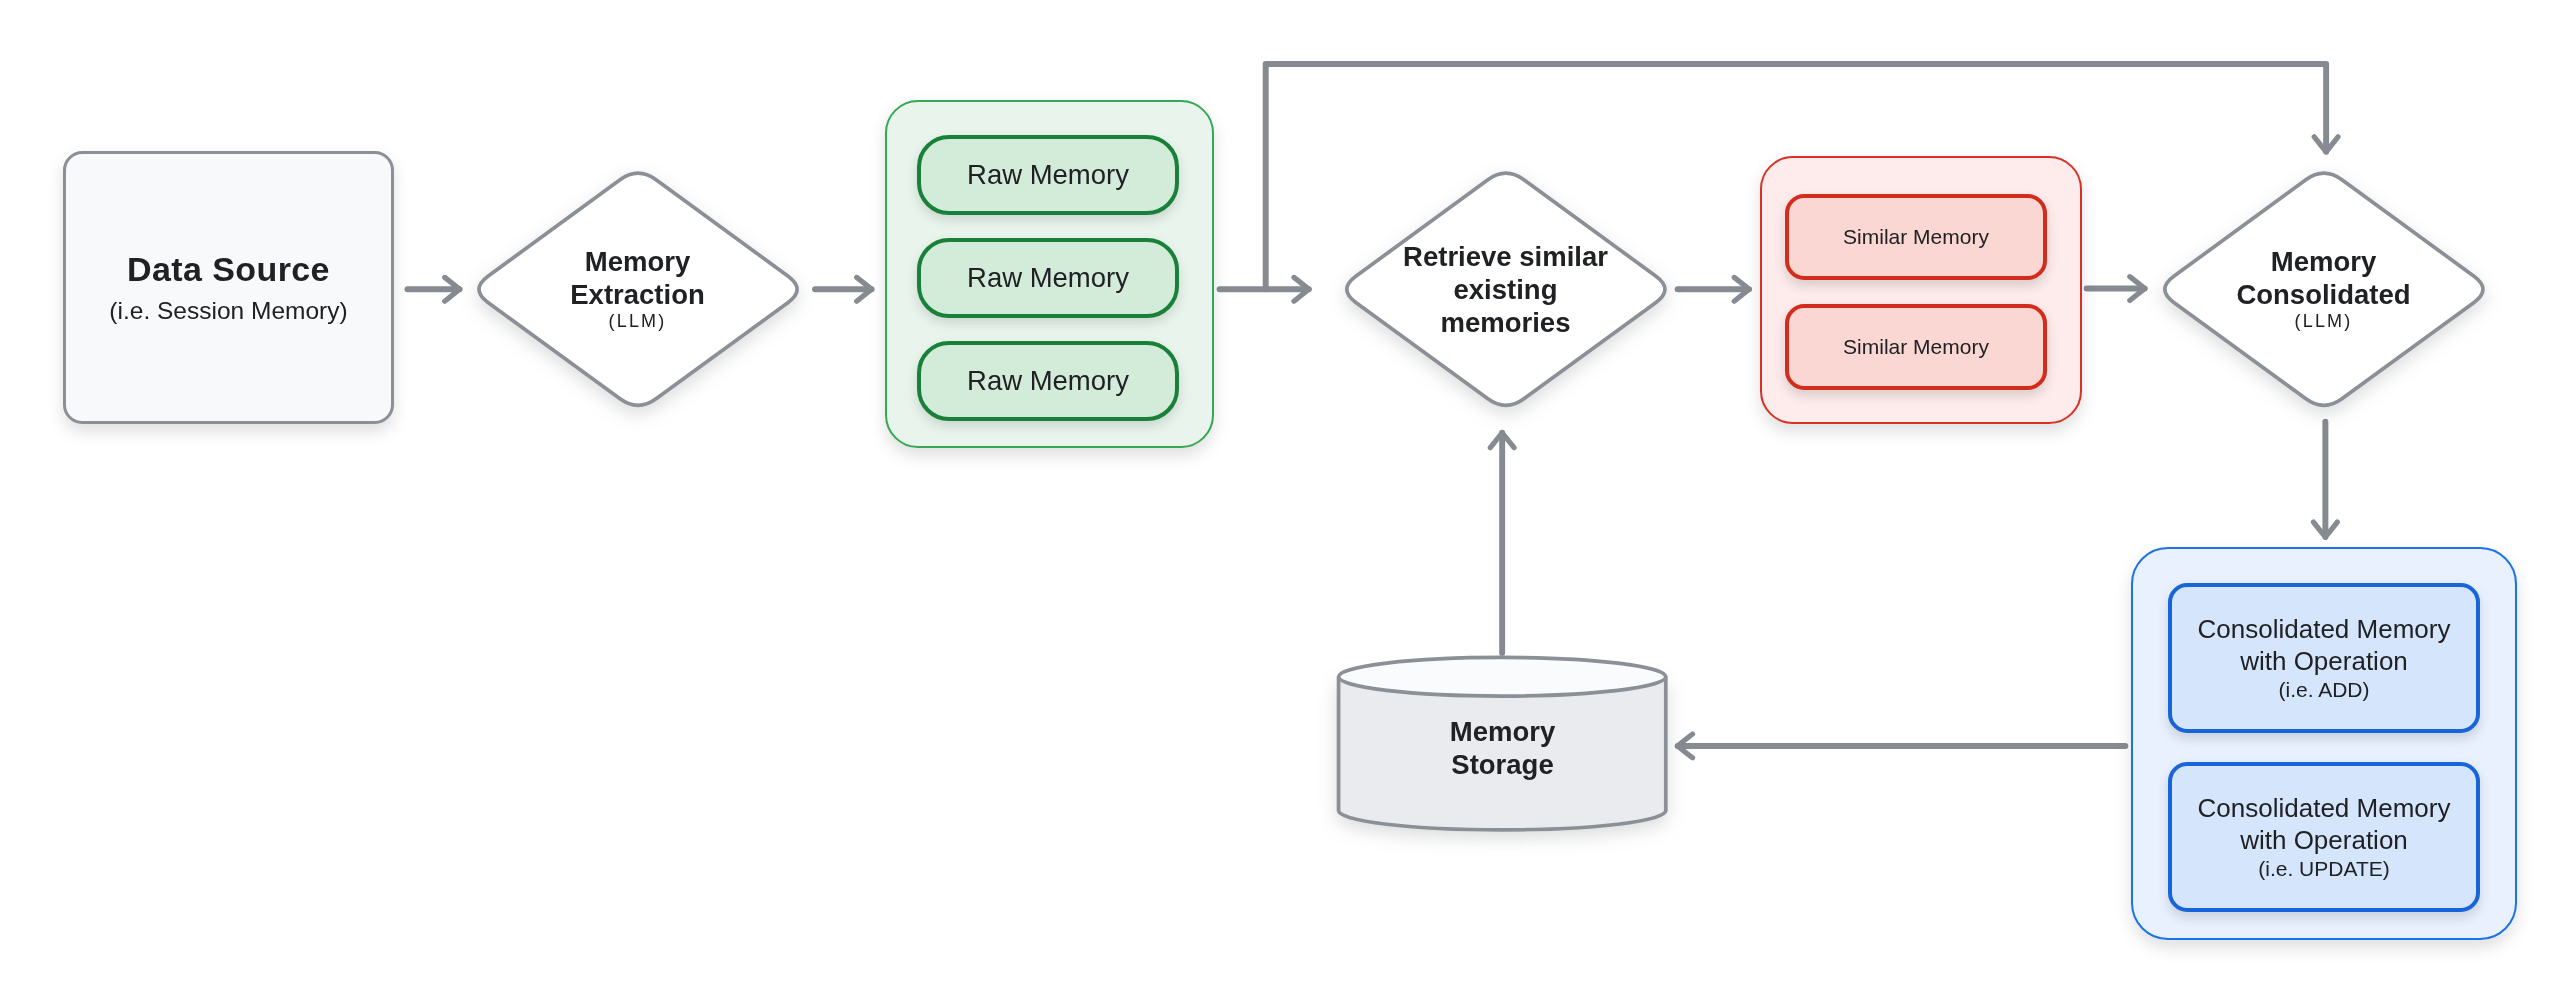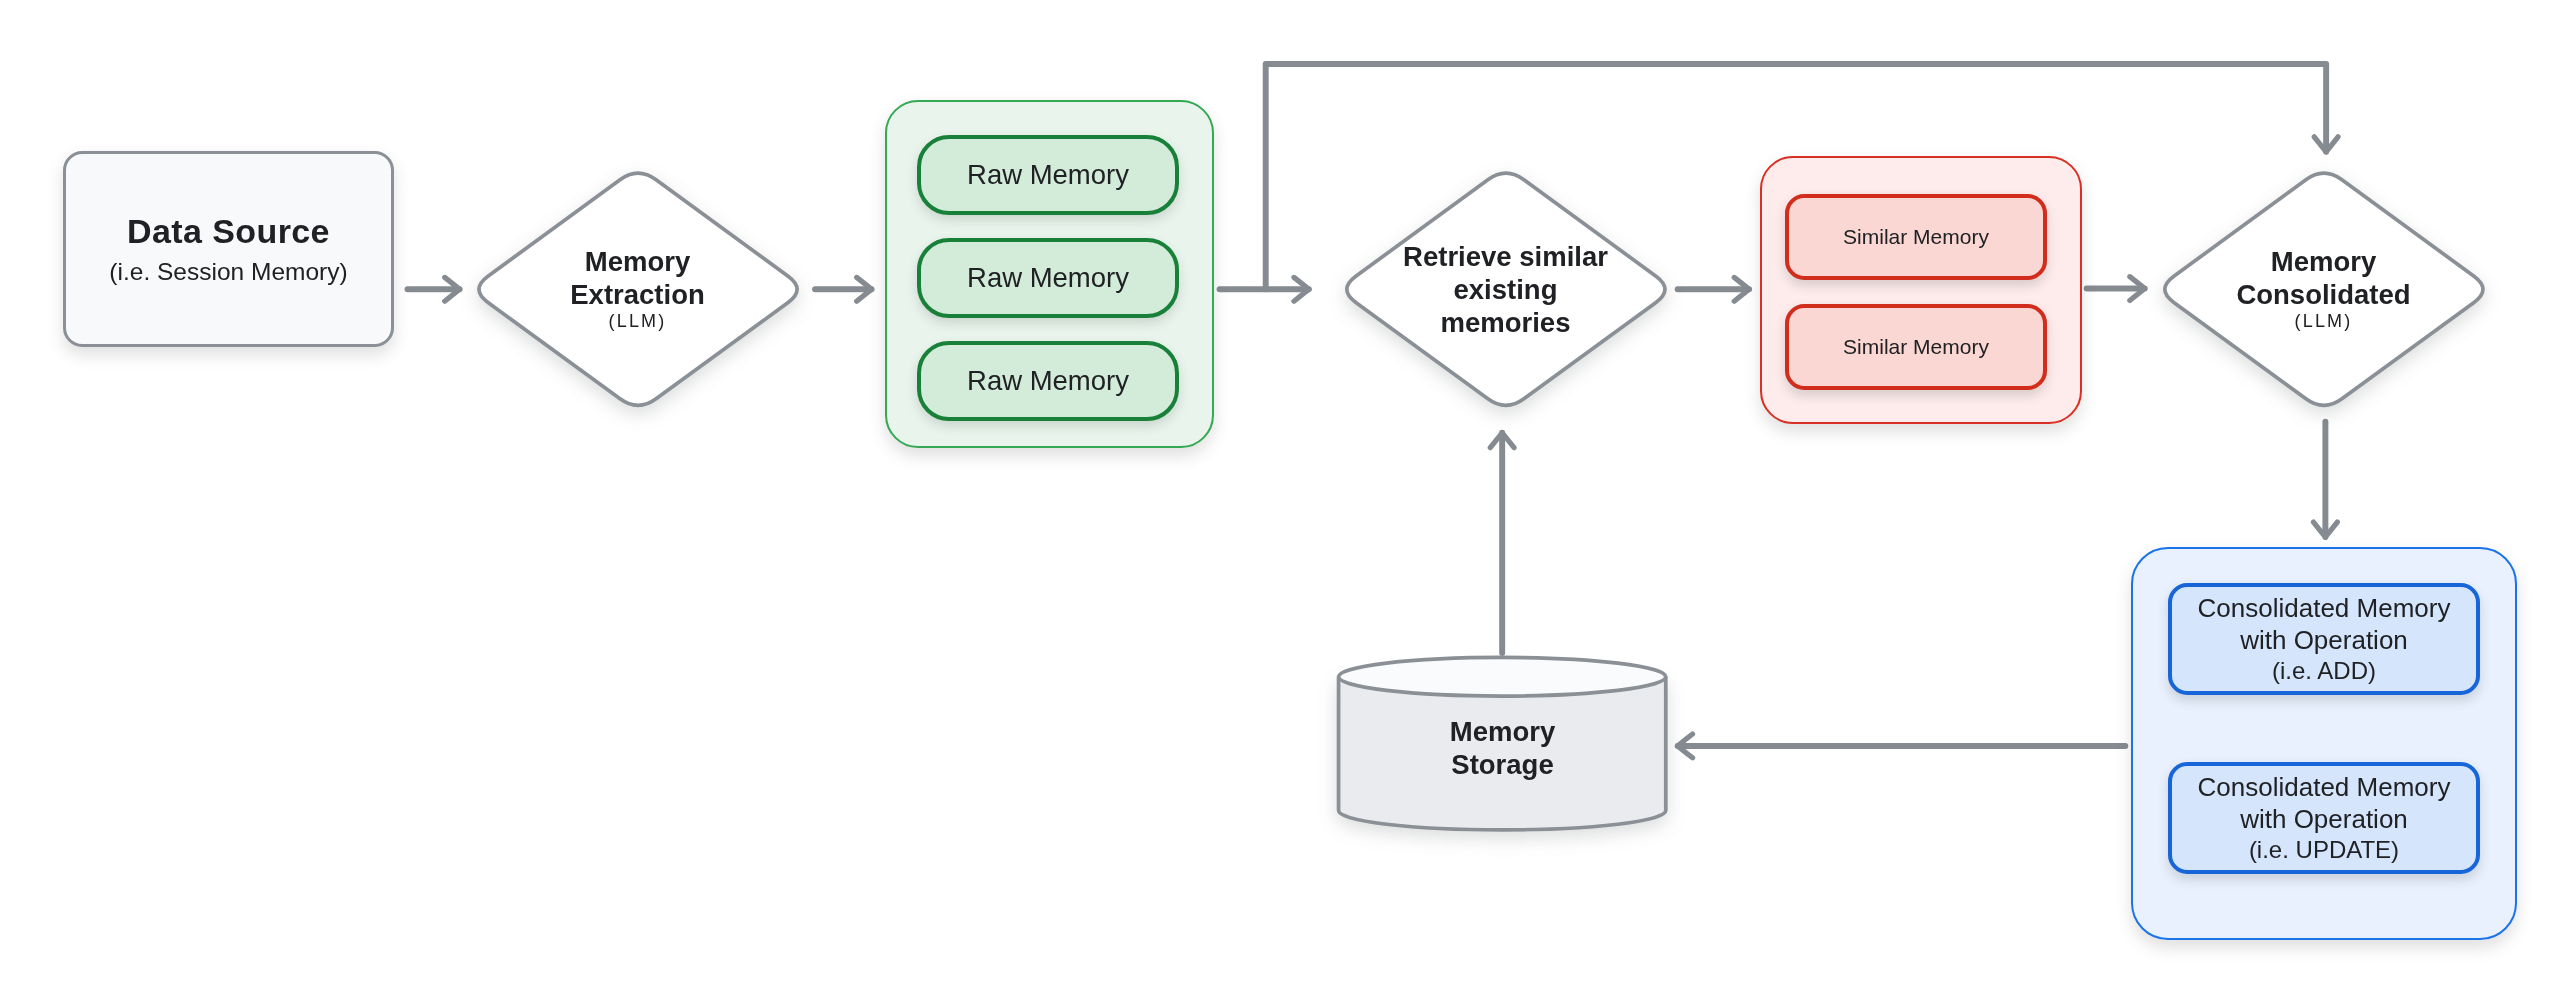--- a/index.html
+++ b/index.html
@@ -22,21 +22,21 @@
   
   .arrow{stroke:var(--arrow,#858b90); stroke-width:8; fill:none; stroke-linecap:round; stroke-linejoin:round;}
   .arrowhead{stroke:var(--arrow,#858b90); stroke-width:7; fill:none; stroke-linecap:round; stroke-linejoin:round;}
   .diamond{fill:var(--node_fill,#fff); stroke:var(--node_border,#8a9095); stroke-width:5;
            filter:drop-shadow(0 9px 12px rgba(60,64,67,.18));}
   .cyl-body{fill:var(--cylinder_fill,#e9ebee); stroke:var(--node_border,#8a9095); stroke-width:5;
             filter:drop-shadow(0 9px 12px rgba(60,64,67,.18));}
   .cyl-top{fill:var(--cylinder_top_fill,#fafbfc); stroke:var(--node_border,#8a9095); stroke-width:5;}
 
   
-  .source-node{left:63px; top:151px; width:331px; height:196px; background:var(--source_fill,#f8f9fa);
+  .source-node{left:63px; top:151px; width:331px; height:273px; background:var(--source_fill,#f8f9fa);
     border:3.7px solid var(--node_border,#8a9095); border-radius:19.3px;
     display:flex; flex-direction:column; align-items:center; justify-content:center; text-align:center;}
   .source-title{font-size:34px; font-weight:700; letter-spacing:0.4px;}
   .source-sub{font-size:24.5px; font-weight:400; margin-top:7.4px;}
 
   
   .diamond-label{display:flex; flex-direction:column; align-items:center; justify-content:center;
     text-align:center; width:297px; height:178px; font-size:27.5px; font-weight:600; line-height:1.2;}
   .diamond-label .sub{font-size:18px; font-weight:400; letter-spacing:2.2px; }
 
@@ -48,24 +48,24 @@
     background:var(--red_fill,#fdeceb); border:2.2px solid var(--red_border,#d93025);}
   .blue-group{left:2131px; top:547px; width:386px; height:393px; border-radius:37px;
     background:var(--blue_fill,#e9f1fe); border:2.2px solid var(--blue_border,#1a73e8);}
 
   .item{display:flex; flex-direction:column; align-items:center; justify-content:center;
     text-align:center; box-shadow:0 5.2px 10.4px rgba(60,64,67,.18);}
   .g-item{left:30px; width:262px; height:80px; background:var(--green_item_fill,#d3ecda);
     border:4.5px solid var(--green_item_border,#188038); border-radius:32px; font-size:27.5px; font-weight:500;}
   .r-item{left:23px; width:262px; height:86px; background:var(--red_item_fill,#fad7d2);
     border:4.5px solid var(--red_item_border,#d22c1d); border-radius:19.3px; font-size:21px; font-weight:500;}
-  .b-item{left:35px; width:312px; height:112px; background:var(--blue_item_fill,#d5e6fc);
+  .b-item{left:35px; width:312px; height:150px; background:var(--blue_item_fill,#d5e6fc);
     border:4.5px solid var(--blue_item_border,#1765d8); border-radius:19.3px; padding:0 10.4px;}
   .b-title{font-size:26px; font-weight:500; line-height:1.22;}
-  .b-sub{font-size:24px; font-weight:400; }
+  .b-sub{font-size:21px; font-weight:400; }
 
   
   .cyl-label{left:1391px; top:699px; width:223px; height:97px; display:flex; flex-direction:column;
     align-items:center; justify-content:center; text-align:center; font-size:27.5px; font-weight:700; line-height:1.2;}
 </style>
 </head>
 <body>
 
 <div id="canvas">
 

